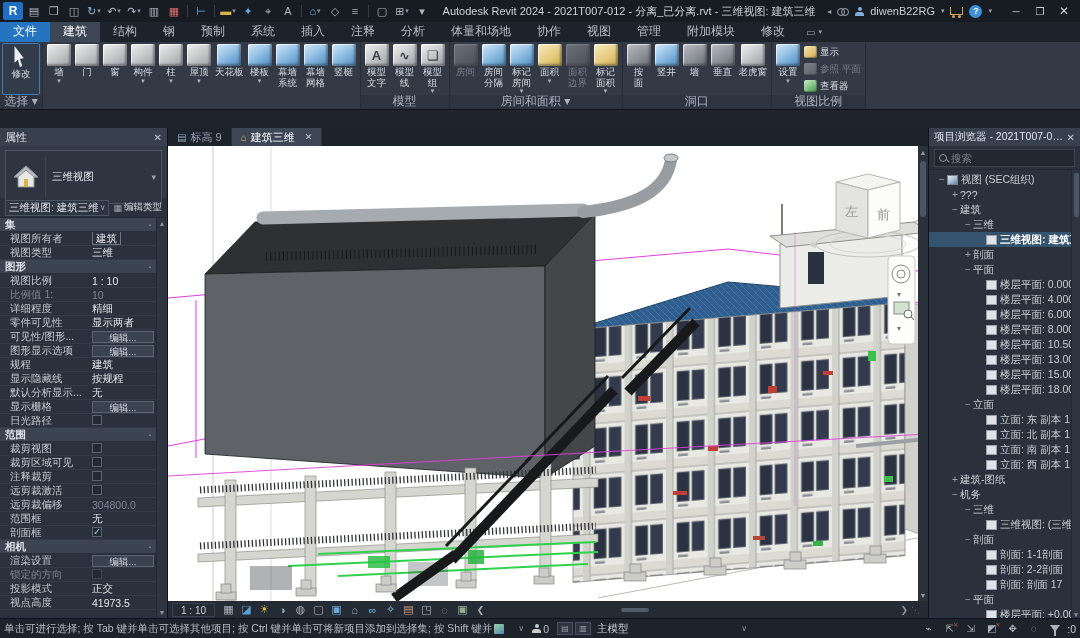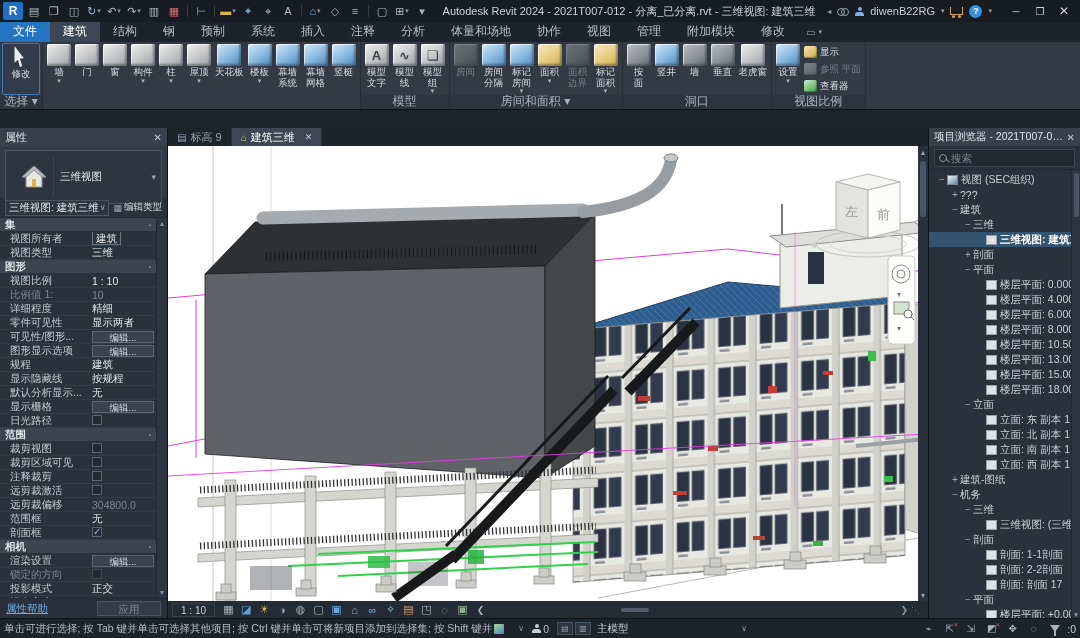--- a/index.html
+++ b/index.html
@@ -62,21 +62,21 @@
   .ri-s.g { background:linear-gradient(145deg,#cdeccd,#6fba6f 65%,#4a934a); }
 
   
   .gapstrip { position:absolute; left:0; top:110px; width:1080px; height:18px; background:#20252d; }
 
   
   .props { position:absolute; left:0; top:128px; width:168px; height:490px; background:#2b313c; border-right:1px solid #10141a; font-size:10.5px; display:flex; flex-direction:column; }
   .p-head { height:18px; background:#39404d; display:flex; align-items:center; padding:0 5px; color:#dfe3ea; font-size:11px; }
   .p-head .px { margin-left:auto; color:#c2c8d1; font-size:10px; }
   .p-type { height:52px; background:#333a45; padding:4px 5px; }
-  .p-type-inner { height:54px; background:#2e3540; border:1px solid #4a5462; display:flex; align-items:center;padding-left:8px; }
+  .p-type-inner { height:54px; background:#2e3540; border:1px solid #4a5462; display:flex; align-items:center; }
   .p-type-inner .house { width:40px; height:40px; display:flex; align-items:center; justify-content:center; border-right:1px solid #3c4450; }
   .p-type-inner .tlabel { flex:1; padding-left:6px; color:#e2e6ec; }
   .p-type-inner .tchev { padding-right:5px; color:#9aa3b0; font-size:9px; }
   .p-inst { height:20px; display:flex; align-items:center; padding:0 5px; gap:4px; border-bottom:1px solid #232934; }
   .p-inst .icombo { flex:1; height:16px; background:#2e3540; border:1px solid #4a5462; display:flex; align-items:center; padding:0 3px; color:#dfe3ea; white-space:nowrap; overflow:hidden; }
   .p-inst .icombo .chev { margin-left:auto; color:#9aa3b0; font-size:8px; }
   .p-inst .edittype { display:flex; align-items:center; gap:2px; color:#d6dae1; font-size:9.5px; white-space:nowrap; }
   .p-grid { flex:1; overflow:hidden; position:relative; padding-right:11px; }
   .p-scroll { position:absolute; right:0; top:0; bottom:0; width:11px; background:#2e3540; border-left:1px solid #232934; display:flex; flex-direction:column; align-items:center; justify-content:space-between; color:#8a93a0; font-size:7px; padding:2px 0; }
   .prow { height:14px; display:flex; align-items:center; border-bottom:1px solid #343b47; padding-left:10px; }
@@ -561,24 +561,20 @@
         </div>
         <div class="prow">
           <span class="pl">投影模式</span>
           <span class="pv">正交</span>
         </div>
         <div class="prow">
           <span class="pl">视点高度</span>
           <span class="pv">41973.5</span>
         </div>
       </div>
-    <div class="p-foot">
-      <span class="phelp">属性帮助</span>
-      <span class="papply">应用</span>
-    </div>
   </div>
 
   <div class="center">
     <div class="viewtabs" id="viewtabs">
         <div class="vtab">
           <span class="vicon">▤</span>
           <span>标高 9</span>
         </div>
         <div class="vtab active">
           <span class="vicon">⌂</span>

